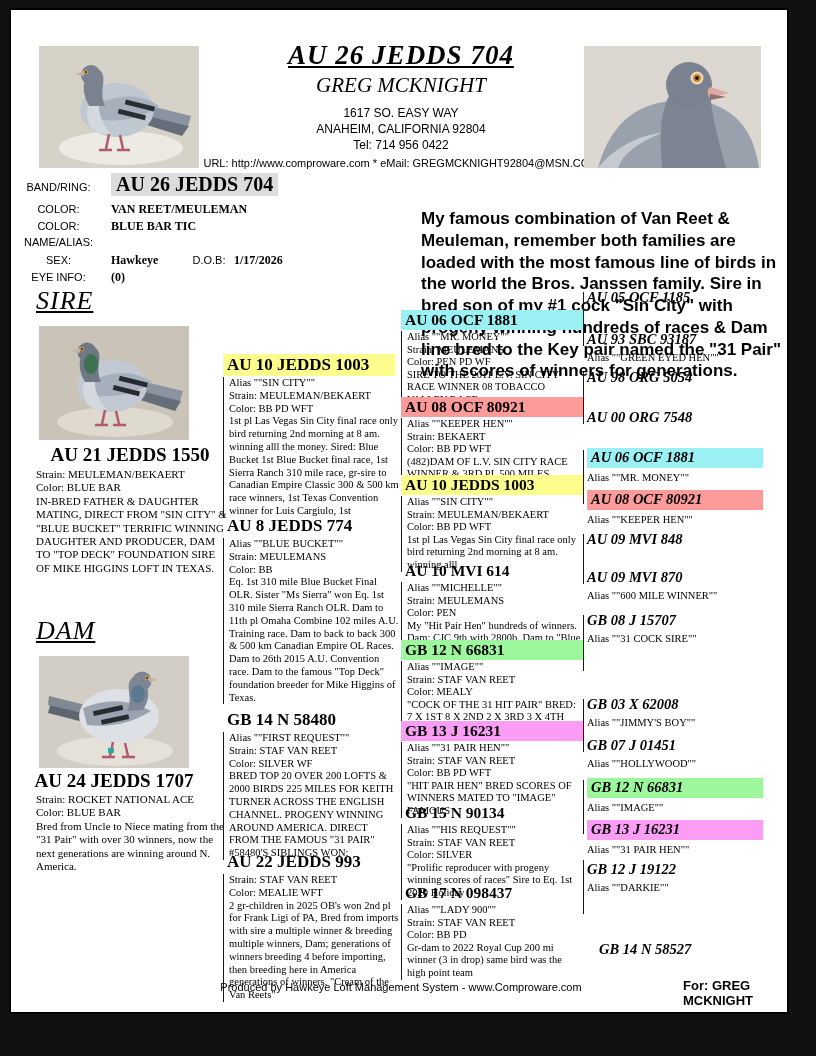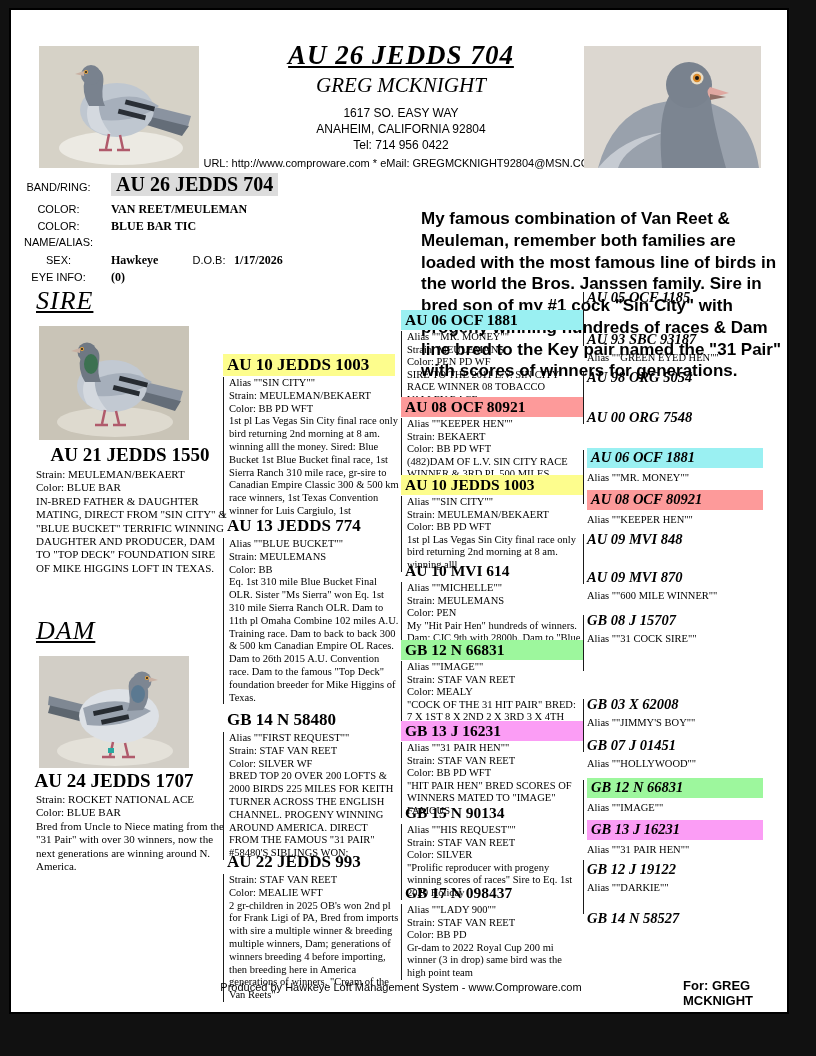--- a/index.html
+++ b/index.html
@@ -196,21 +196,21 @@
   <div class="abs gp" style="top:344px;">
     <div class="gp-h" style="background: rgb(253, 253, 141);">AU 10 JEDDS 1003</div>
     <div class="gp-d">
       <div>Alias ""SIN CITY""</div>
       <div>Strain: MEULEMAN/BEKAERT</div>
       <div>Color: BB PD WFT</div>
       <div class="desc">1st pl Las Vegas Sin City final race only bird returning 2nd morning at 8 am. winning alll the money. Sired: Blue Bucket 1st Blue Bucket final race, 1st Sierra Ranch 310 mile race, gr-sire to Canadian Empire Classic 300 &amp; 500 km race winners, 1st Texas Convention winner for Luis Cargiulo, 1st</div>
     </div>
   </div>
   <div class="abs gp" style="top:505px;">
-    <div class="gp-h">AU 13 JEDDS 774</div>
+    <div class="gp-h">AU 8 JEDDS 774</div>
     <div class="gp-d">
       <div>Alias ""BLUE BUCKET""</div>
       <div>Strain: MEULEMANS</div>
       <div>Color: BB</div>
       <div class="desc">Eq. 1st 310 mile Blue Bucket Final OLR. Sister "Ms Sierra" won Eq. 1st 310 mile Sierra Ranch OLR. Dam to 11th pl  Omaha Combine 102 miles A.U. Training race. Dam to back to back 300 &amp; 500 km Canadian Empire OL Races. Dam to 26th 2015 A.U. Convention race. Dam to the famous "Top Deck" foundation breeder for Mike Higgins of Texas.</div>
     </div>
   </div>
   <div class="abs gp" style="top:676px;margin-top:23px;">
     <div class="gp-h">GB 14 N 58480</div>
     <div class="gp-d">
@@ -357,20 +357,20 @@
     <div class="g4-alias">Alias ""IMAGE""</div>
   </div>
   <div class="abs g4" style="top:810px;">
     <div class="g4-id hl" style="background: rgb(251, 157, 245);">GB 13 J 16231</div>
     <div class="g4-alias">Alias ""31 PAIR HEN""</div>
   </div>
   <div class="abs g4" style="top:852px;">
     <div class="g4-id">GB 12 J 19122</div>
     <div class="g4-alias">Alias ""DARKIE""</div>
   </div>
-  <div class="abs g4" style="top:901px;">
+  <div class="abs g4" style="top:932px;margin-left:12px;">
     <div class="g4-id">GB 14 N 58527</div>
   </div>
 
   <div class="abs footer-left">Produced by Hawkeye Loft Management System - www.Comproware.com</div>
   <div class="abs footer-right">For: GREG MCKNIGHT</div>
 
 </div>
 
 </body></html>

